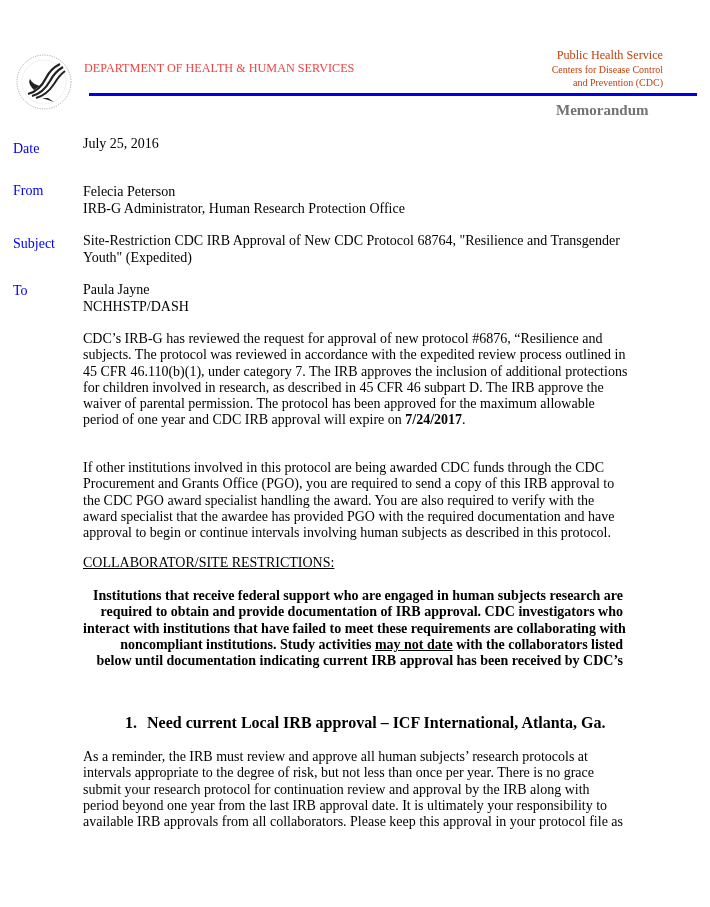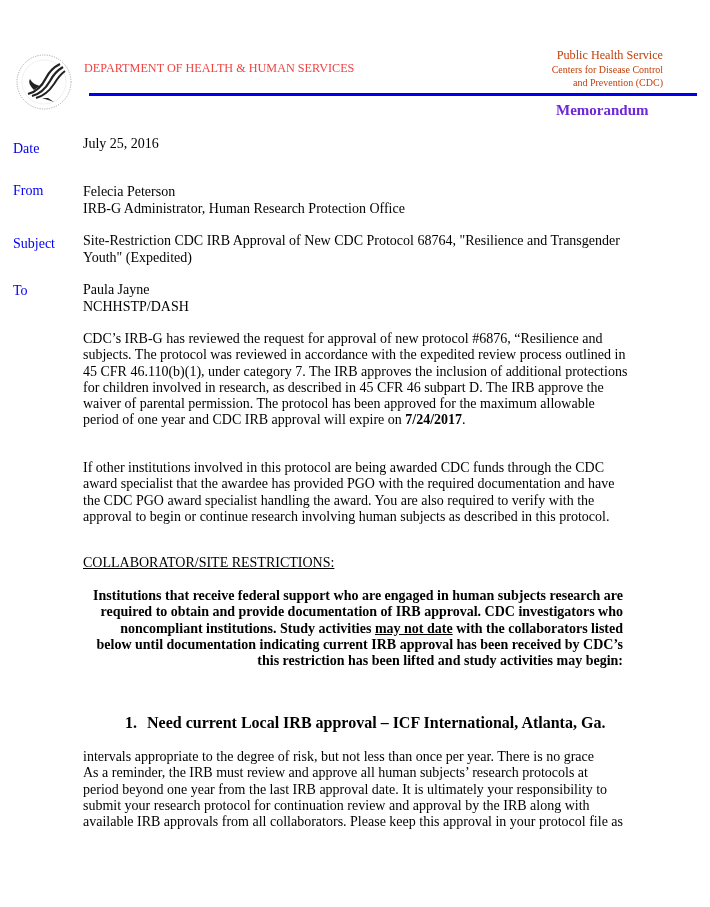--- a/index.html
+++ b/index.html
@@ -4,21 +4,21 @@
   <style>
     * { margin: 0; padding: 0; box-sizing: border-box; }
     html, body { width: 710px; height: 907px; background: #ffffff; overflow: hidden; }
     body { position: relative; font-family: "Liberation Serif", "DejaVu Serif", serif; color: #000; }
     .seal { position: absolute; left: 14px; top: 52px; width: 60px; height: 60px; }
     .dept { position: absolute; left: 84px; top: 61px; font-size: 12.2px; color: #ef4444; letter-spacing: 0; white-space: nowrap; }
     .rule { position: absolute; left: 89px; top: 93px; width: 608px; height: 3px; background: #0000ee; }
     .phs { position: absolute; right: 47px; top: 48px; text-align: right; color: #c2410c; white-space: nowrap; }
     .phs .l1 { font-size: 12.2px; line-height: 15px; }
     .phs .l2, .phs .l3 { font-size: 10px; line-height: 13px; }
-    .memo { position: absolute; left: 556px; top: 102px; font-size: 15px; font-weight: bold; color: #6d28d9; }
+    .memo { position: absolute; left: 556px; top: 102px; font-size: 15px; font-weight: bold; color: #737373; }
     .hdr-label { position: absolute; left: 13px; font-size: 14px; color: #0000ee; }
     .hdr-val { position: absolute; left: 83px; font-size: 14px; line-height: 16.5px; white-space: nowrap; }
     .para { position: absolute; left: 83px; width: 540px; font-size: 14px; line-height: 16.3px; white-space: nowrap; }
     .para .ln { display: block; }
     .bold { font-weight: bold; text-align: right; }
     .u { text-decoration: underline; }
     .heading { position: absolute; left: 83px; top: 555px; font-size: 14px; font-weight: normal; text-decoration: underline; white-space: nowrap; }
     .list-item { position: absolute; left: 125px; top: 714px; font-size: 16px; font-weight: bold; white-space: nowrap; }
     .list-item .num { display: inline-block; width: 22px; }
   </style>
@@ -70,38 +70,39 @@
   <span class="ln">CDC’s IRB-G has reviewed the request for approval of new protocol #6876, “Resilience and</span>
   <span class="ln">subjects. The protocol was reviewed in accordance with the expedited review process outlined in</span>
   <span class="ln">45 CFR 46.110(b)(1), under category 7. The IRB approves the inclusion of additional protections</span>
   <span class="ln">for children involved in research, as described in 45 CFR 46 subpart D. The IRB approve the</span>
   <span class="ln">waiver of parental permission.  The protocol has been approved for the maximum allowable</span>
   <span class="ln"><span>period of one year and CDC IRB approval will expire on </span><span class="bold">7/24/2017</span><span>.</span></span>
 </div>
 
 <div class="para" style="top:460px">
   <span class="ln">If other institutions involved in this protocol are being awarded CDC funds through the CDC</span>
+  <span class="ln">Procurement and Grants Office (PGO), you are required to send a copy of this IRB approval to</span>
+  <span class="ln">the CDC PGO award specialist handling the award.  You are also required to verify with the</span>
   <span class="ln">award specialist that the awardee has provided PGO with the required documentation and have</span>
-  <span class="ln">the CDC PGO award specialist handling the award.  You are also required to verify with the</span>
-  <span class="ln">approval to begin or continue research involving human subjects as described in this protocol.</span>
+  <span class="ln">approval to begin or continue intervals involving human subjects as described in this protocol.</span>
 </div>
 
 <div class="heading">COLLABORATOR/SITE RESTRICTIONS:</div>
 
 <div class="para bold" style="top:588px">
   <span class="ln">Institutions that receive federal support who are engaged in human subjects research are</span>
   <span class="ln">required to obtain and provide documentation of IRB approval. CDC investigators who</span>
+  <span class="ln">interact with institutions that have failed to meet these requirements are collaborating with</span>
   <span class="ln"><span>noncompliant institutions. Study activities </span><span class="u">may not date</span><span> with the collaborators listed</span></span>
   <span class="ln">below until documentation indicating current IRB approval has been received by CDC’s</span>
-  <span class="ln">this restriction has been lifted and study activities may begin:</span>
 </div>
 
 <div class="list-item">
   <span class="num">1.</span><span>Need current Local IRB approval – ICF International, Atlanta, Ga.</span>
 </div>
 
 <div class="para" style="top:749px">
+  <span class="ln">As a reminder, the IRB must review and approve all human subjects’ research protocols at</span>
   <span class="ln">intervals appropriate to the degree of risk, but not less than once per year.  There is no grace</span>
-  <span class="ln">As a reminder, the IRB must review and approve all human subjects’ research protocols at</span>
+  <span class="ln">submit your research protocol for continuation review and approval by the IRB along with</span>
   <span class="ln">period beyond one year from the last IRB approval date.  It is ultimately your responsibility to</span>
-  <span class="ln">submit your research protocol for continuation review and approval by the IRB along with</span>
   <span class="ln">available IRB approvals from all collaborators.  Please keep this approval in your protocol file as</span>
 </div>
 
 </body></html>

